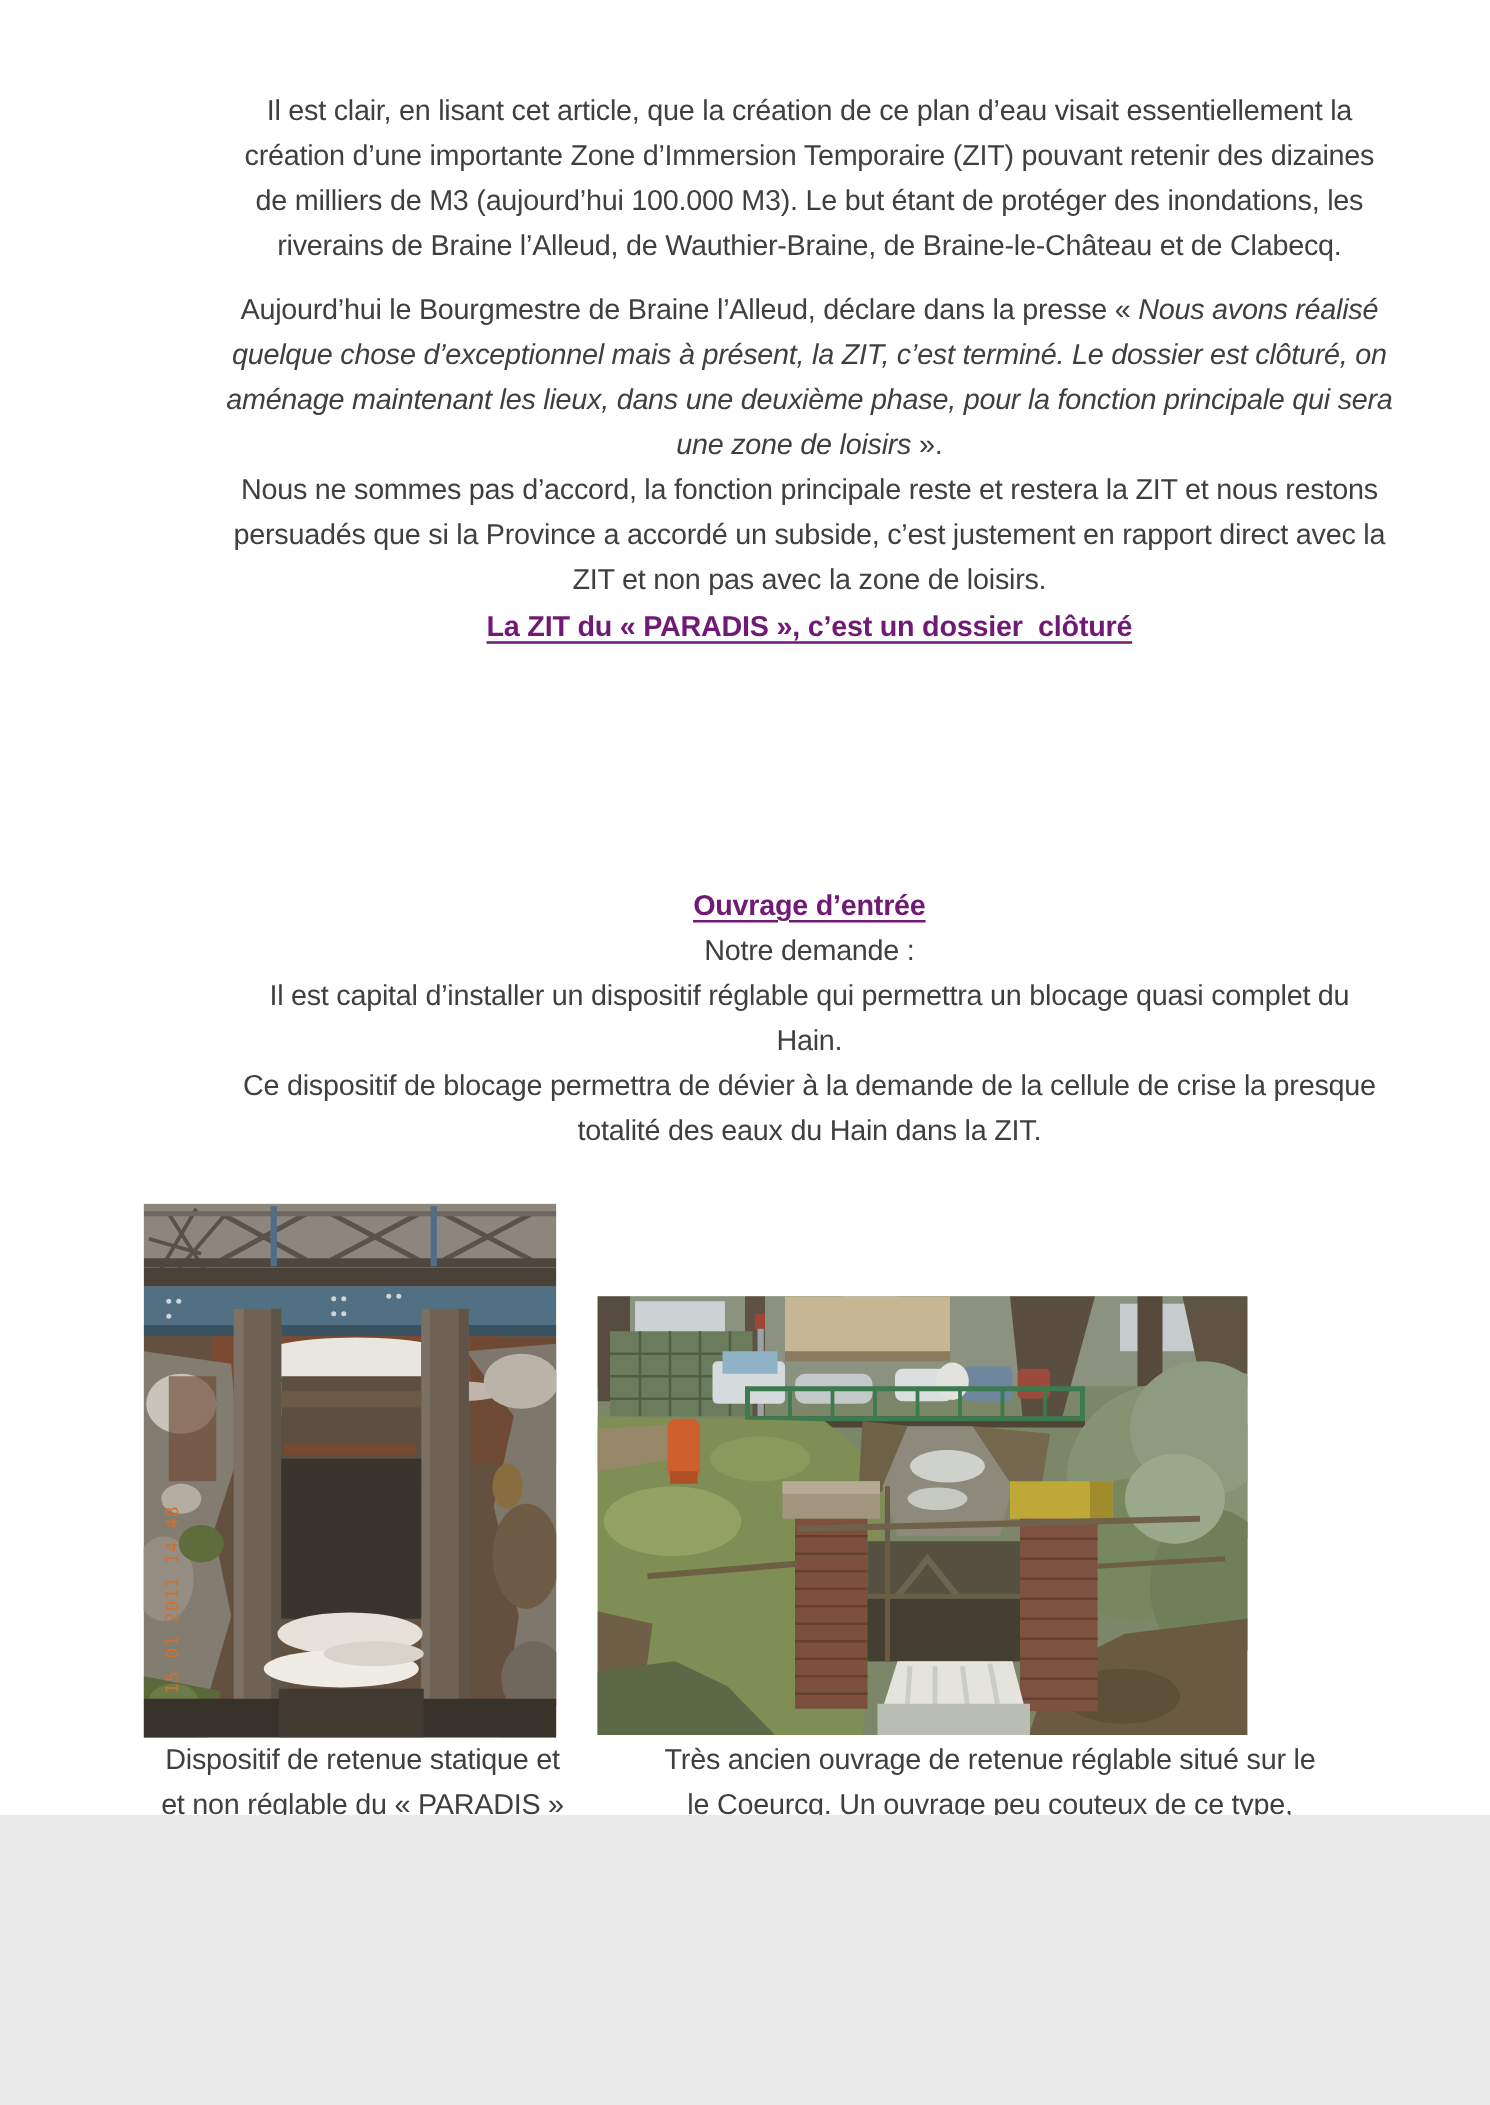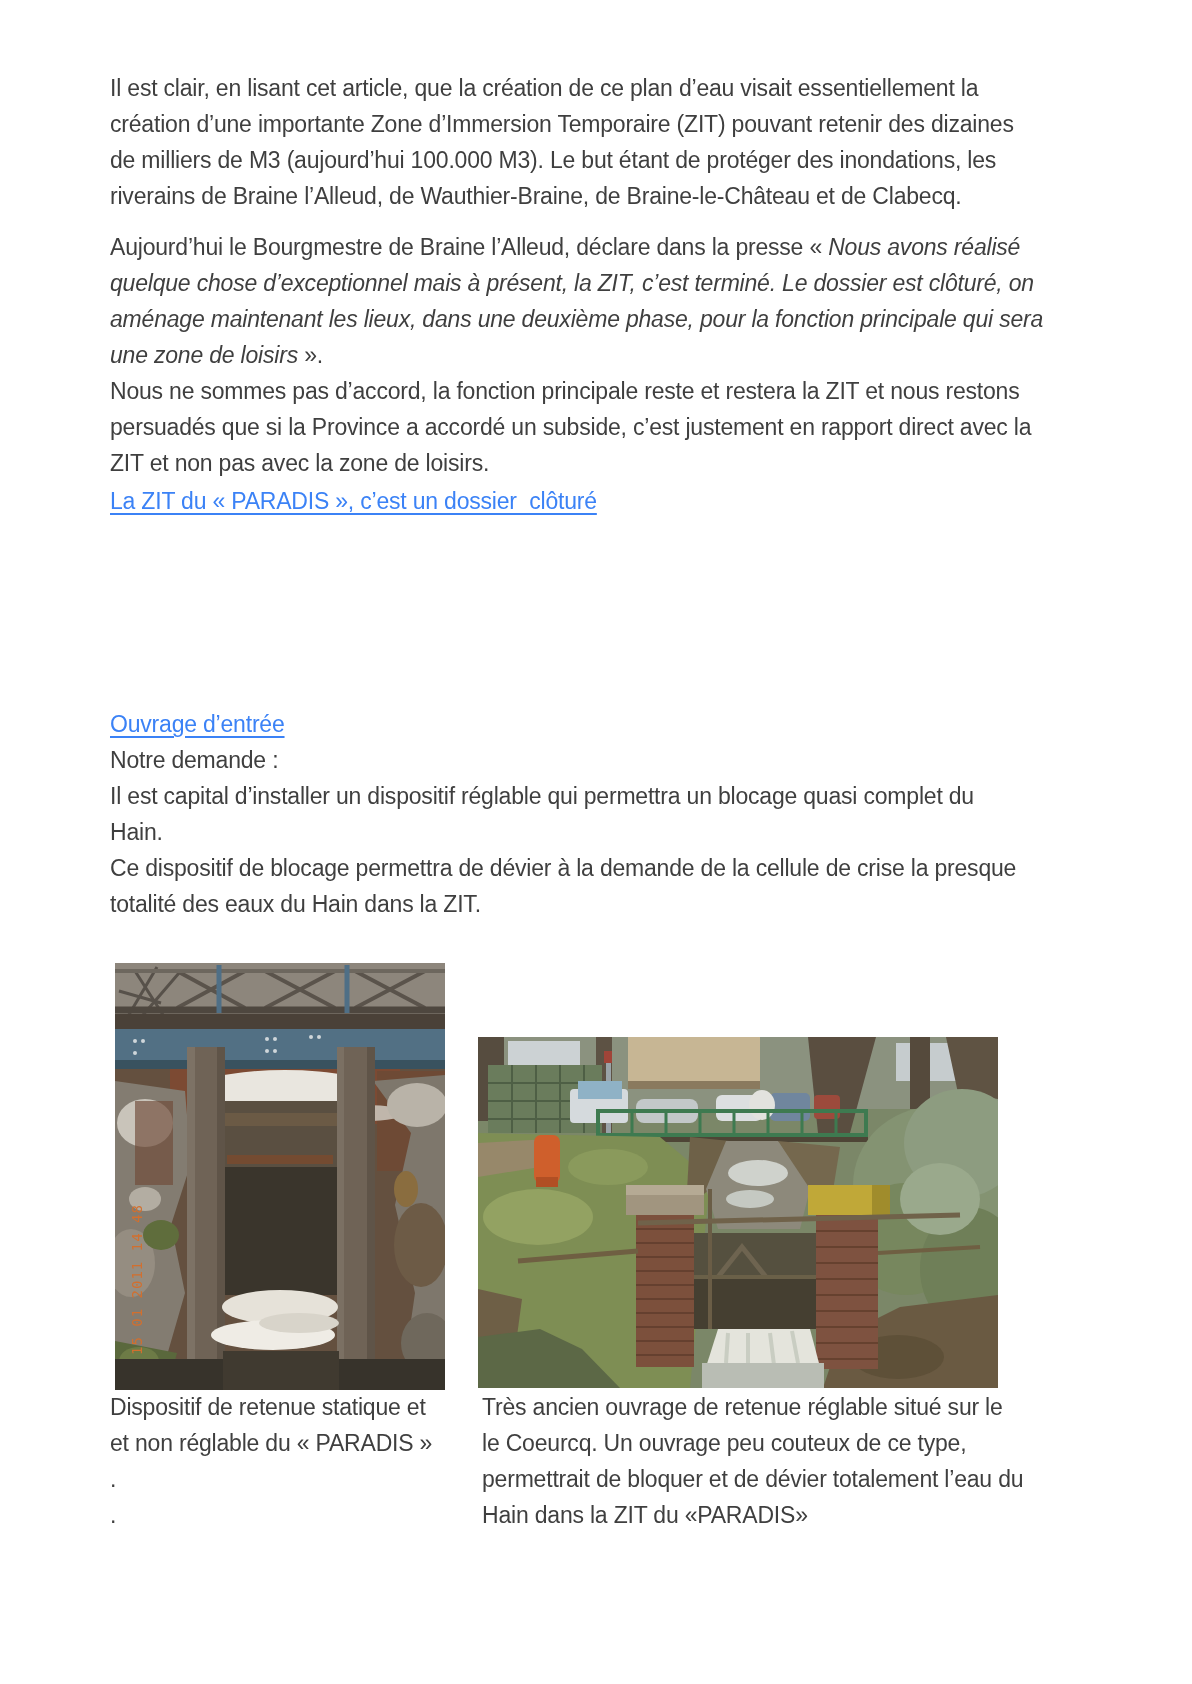--- a/index.html
+++ b/index.html
@@ -1,37 +1,38 @@
 <!DOCTYPE html>
 <html lang="fr"><head>
 <meta charset="utf-8">
 <style>
   html,body{margin:0;padding:0;background:#e9e9e9;}
   .page{
     position:relative;
-    width:1192px;height:1684px;
+    width:1192px;height:1452px;
     margin:0 auto;
     background:#ffffff;
     font-family:"Liberation Sans","DejaVu Sans",sans-serif;
     color:#3f3f3f;
     font-size:23px;
     letter-spacing:-0.2px;
     overflow:hidden;
+    text-align:center;
   }
   .txt{
     position:absolute;
     left:110px;
     width:1075px;
     margin:0;
     line-height:36px;
     white-space:pre-wrap;
   }
   .it{font-style:italic;}
   .ul{text-underline-offset:4px;text-decoration-thickness:1.5px;}
-  .hd{font-weight:normal;color:#3b82f6;text-decoration:underline;text-underline-offset:4px;text-decoration-thickness:2px;}
+  .hd{font-weight:bold;color:#701a75;text-decoration:underline;text-underline-offset:4px;text-decoration-thickness:2px;}
   .photo{position:absolute;line-height:0;}
   .photo svg{display:block;}
   .cap{width:360px;}
   .cap-r{left:482px;width:620px;}
   .ts{font-family:"DejaVu Sans Mono","Liberation Mono",monospace;}
 </style>
 </head>
 <body>
 
 <div class="page">

